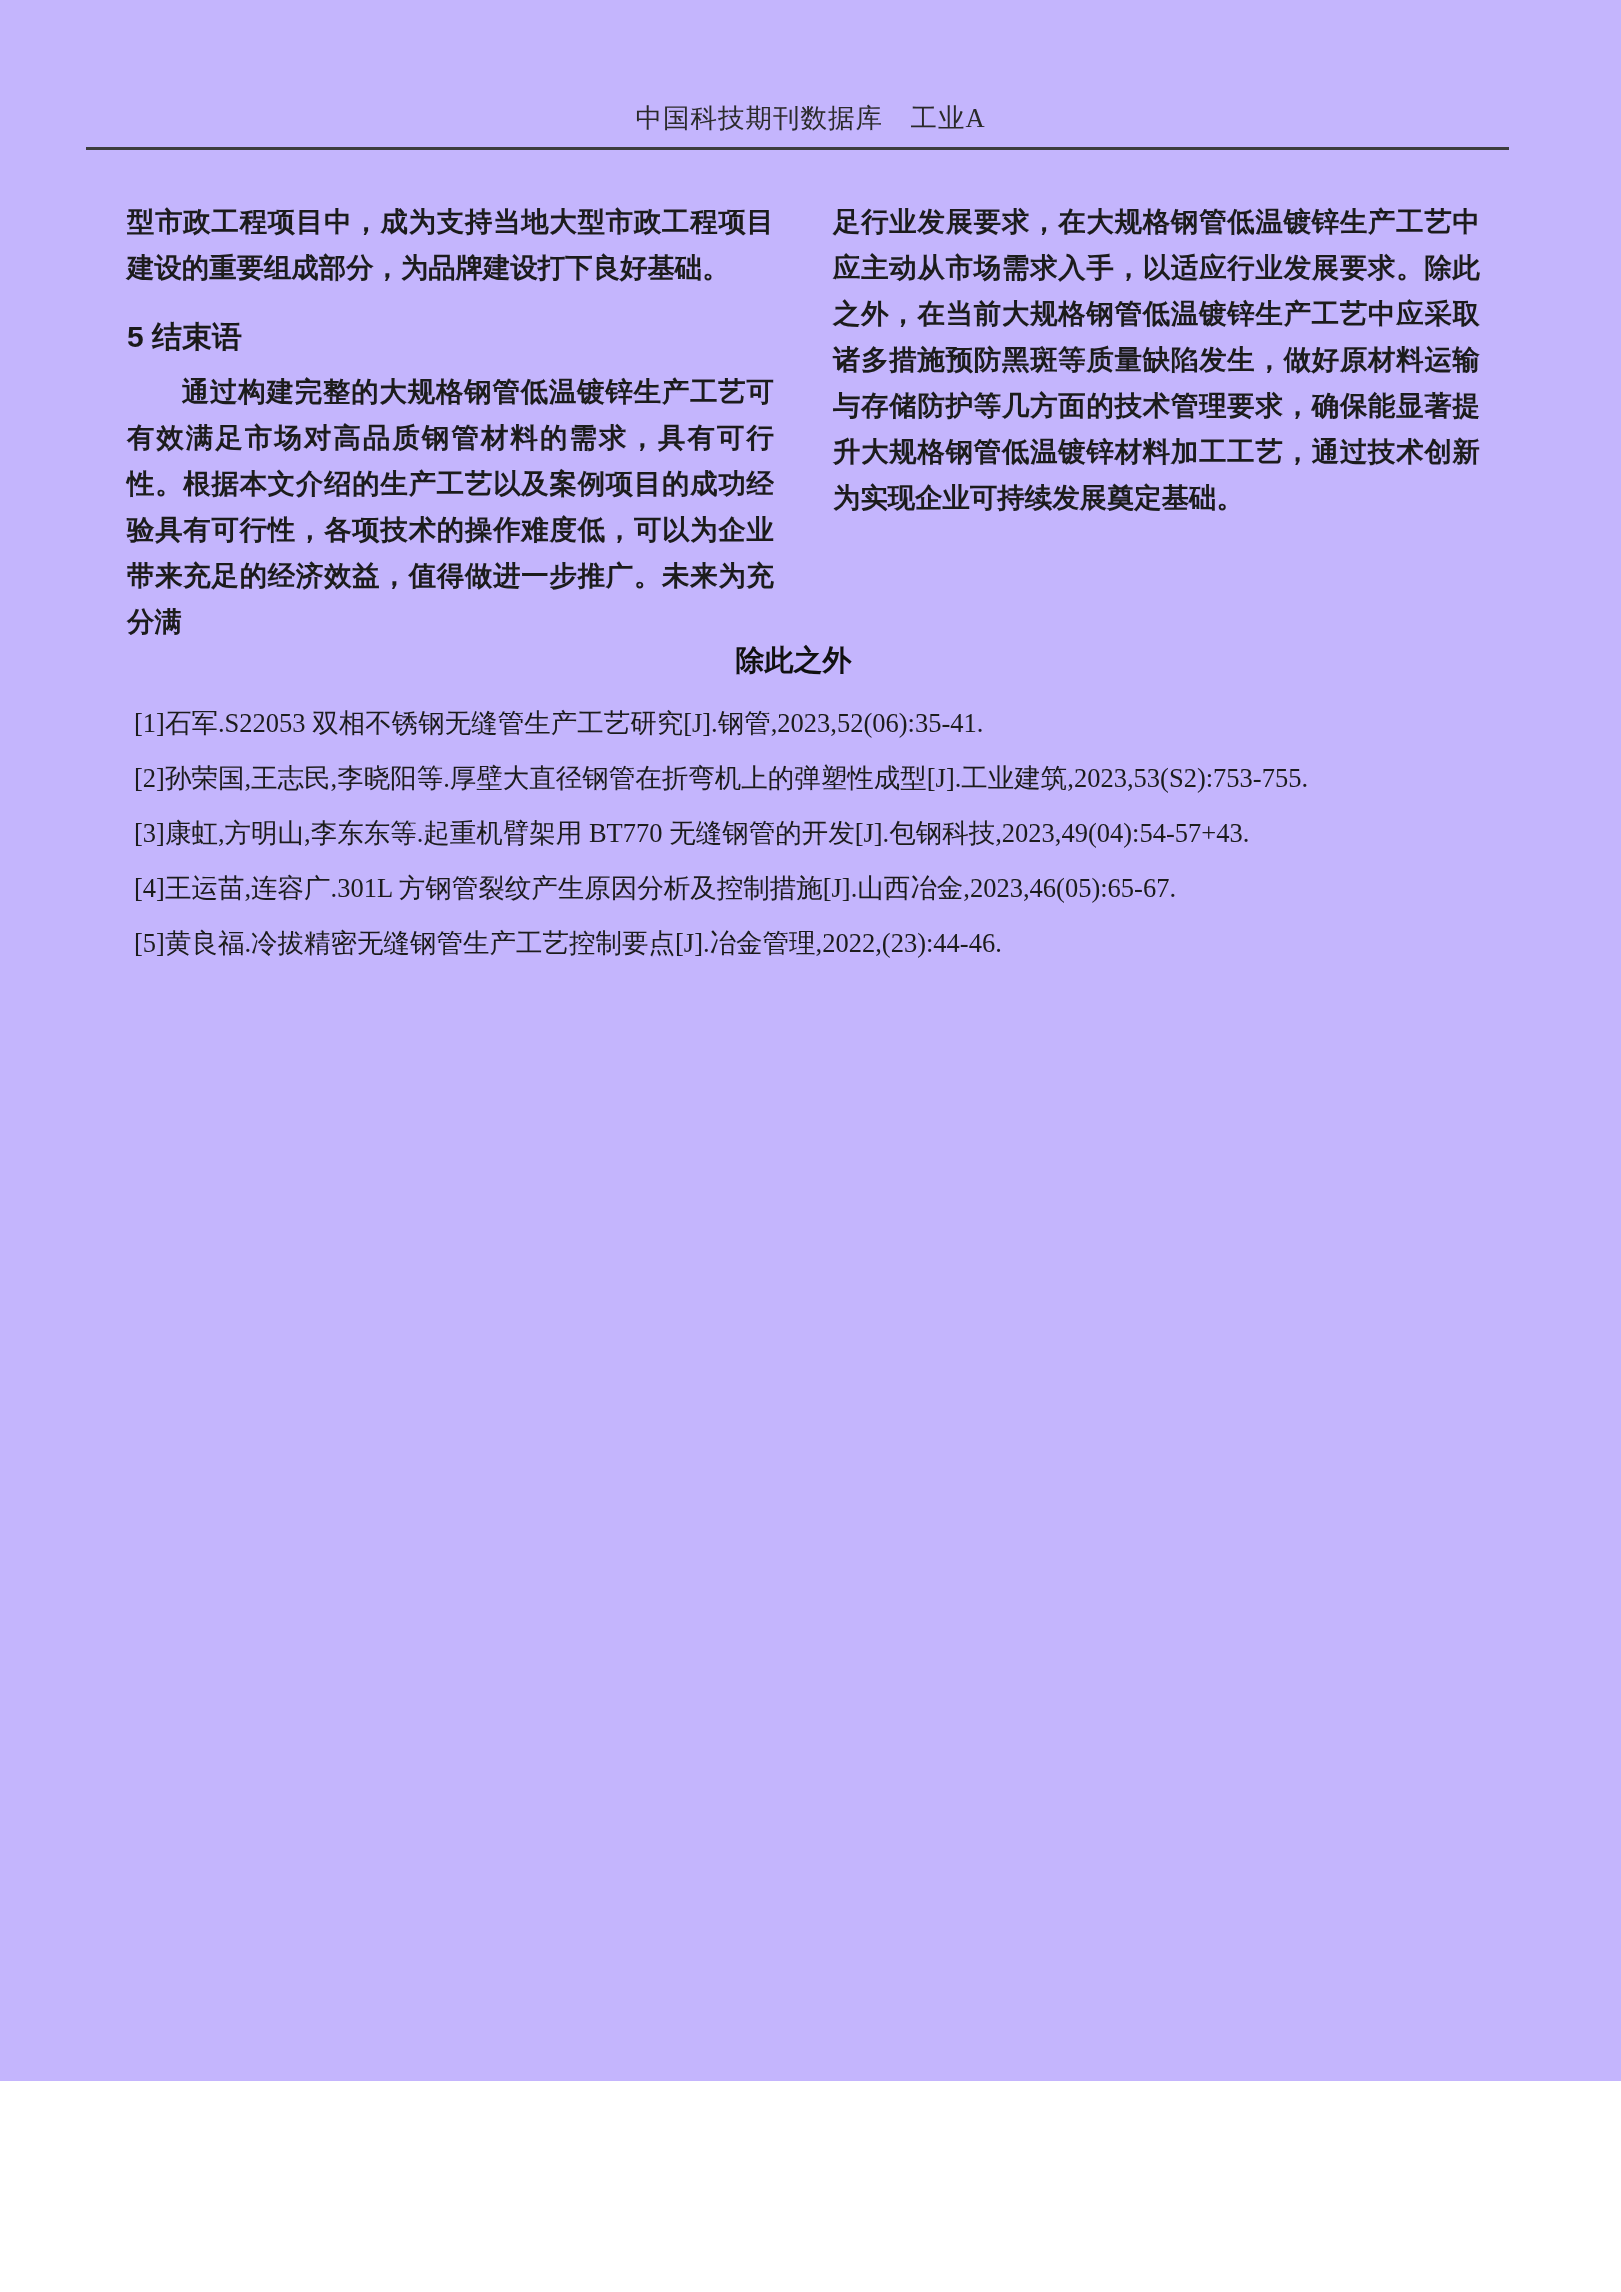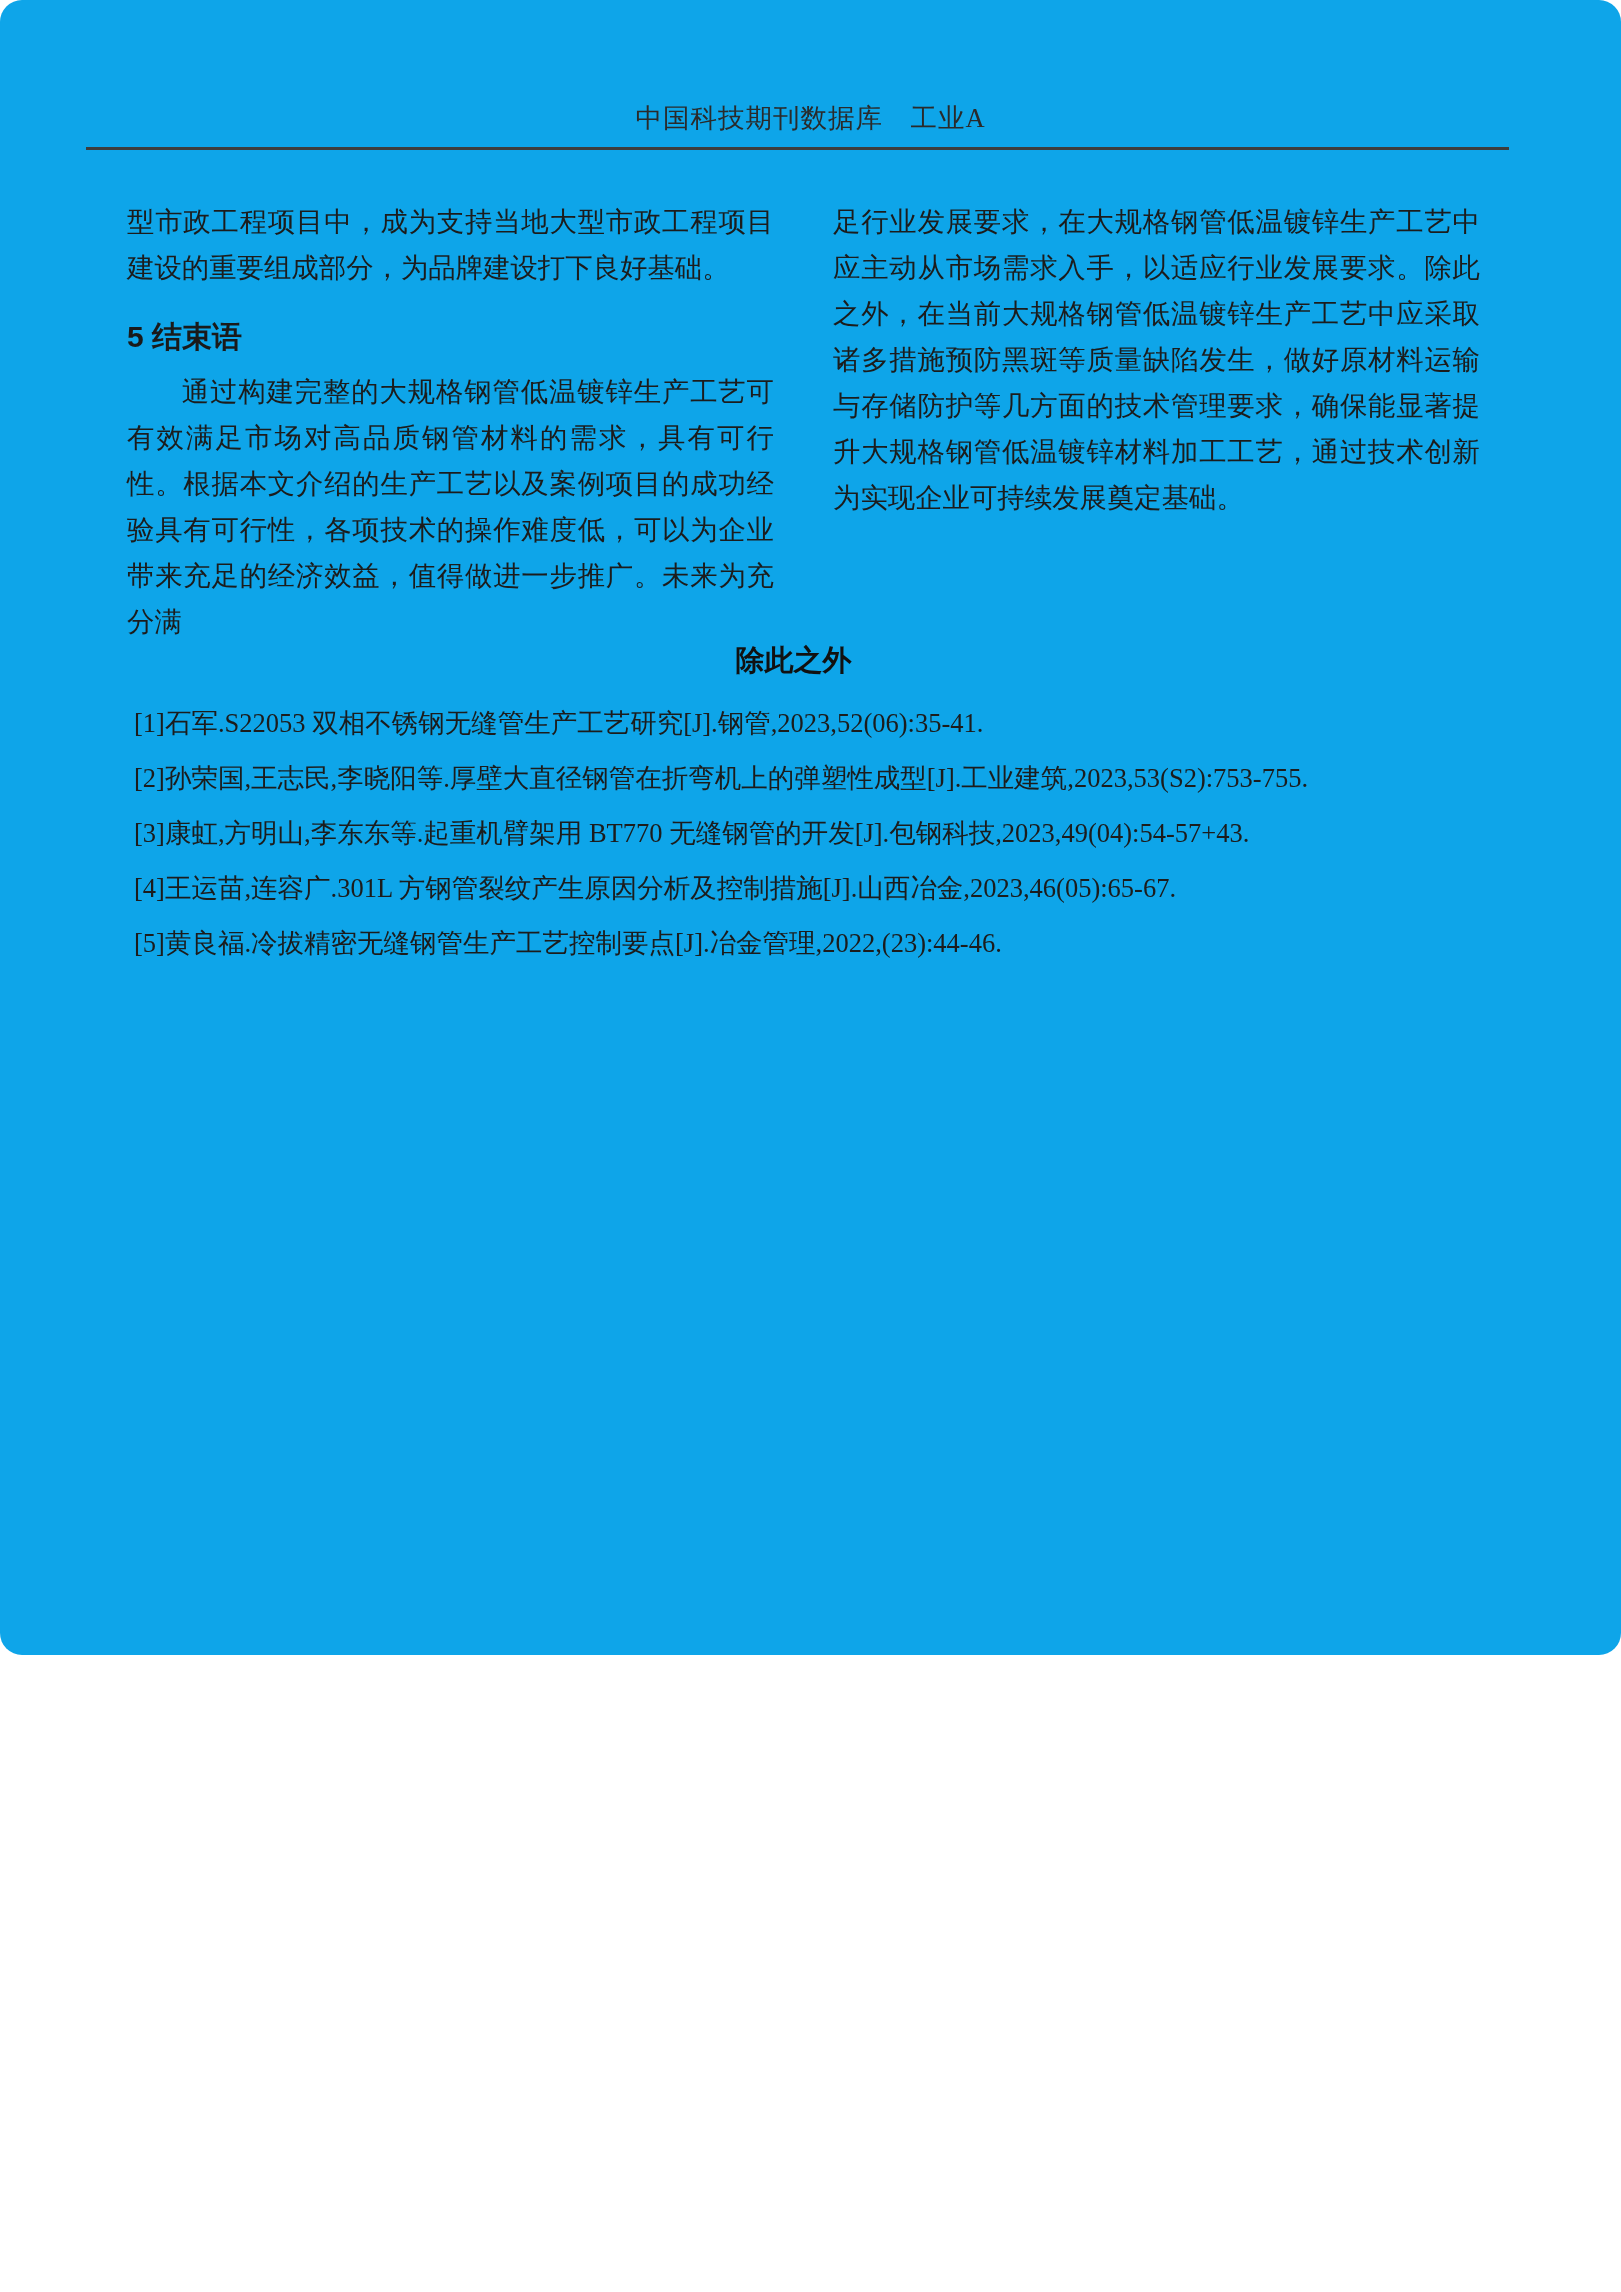--- a/index.html
+++ b/index.html
@@ -3,26 +3,25 @@
 <meta charset="utf-8">
 <style>
   html, body {
     margin: 0;
     padding: 0;
     background: #ffffff;
   }
   .page {
     position: relative;
     width: 1621px;
-    height: 1655px;
-    background: #0ea5e9;
+    height: 2081px;
+    background: #c4b5fd;
     font-family: "Liberation Serif", serif;
     color: #1c1c1c;
     overflow: hidden;
-    border-radius: 22px;
   }
   .page-header {
     position: absolute;
     top: 101px;
     left: 0;
     width: 100%;
     text-align: center;
     font-size: 26.5px;
     line-height: 35px;
     color: #2a2a2a;
@@ -48,20 +47,21 @@
     width: 647px;
     flex: 0 0 647px;
   }
   .body-para {
     margin: 0;
     font-size: 27.4px;
     line-height: 46px;
     text-align: justify;
     text-justify: inter-ideograph;
     word-break: break-all;
+    font-weight: bold;
   }
   .indent-2em {
     text-indent: 2em;
   }
   .section-heading {
     margin: 25.5px 0 13.7px 0;
     font-family: "Liberation Sans", sans-serif;
     font-size: 30px;
     font-weight: 700;
     line-height: 39px;

